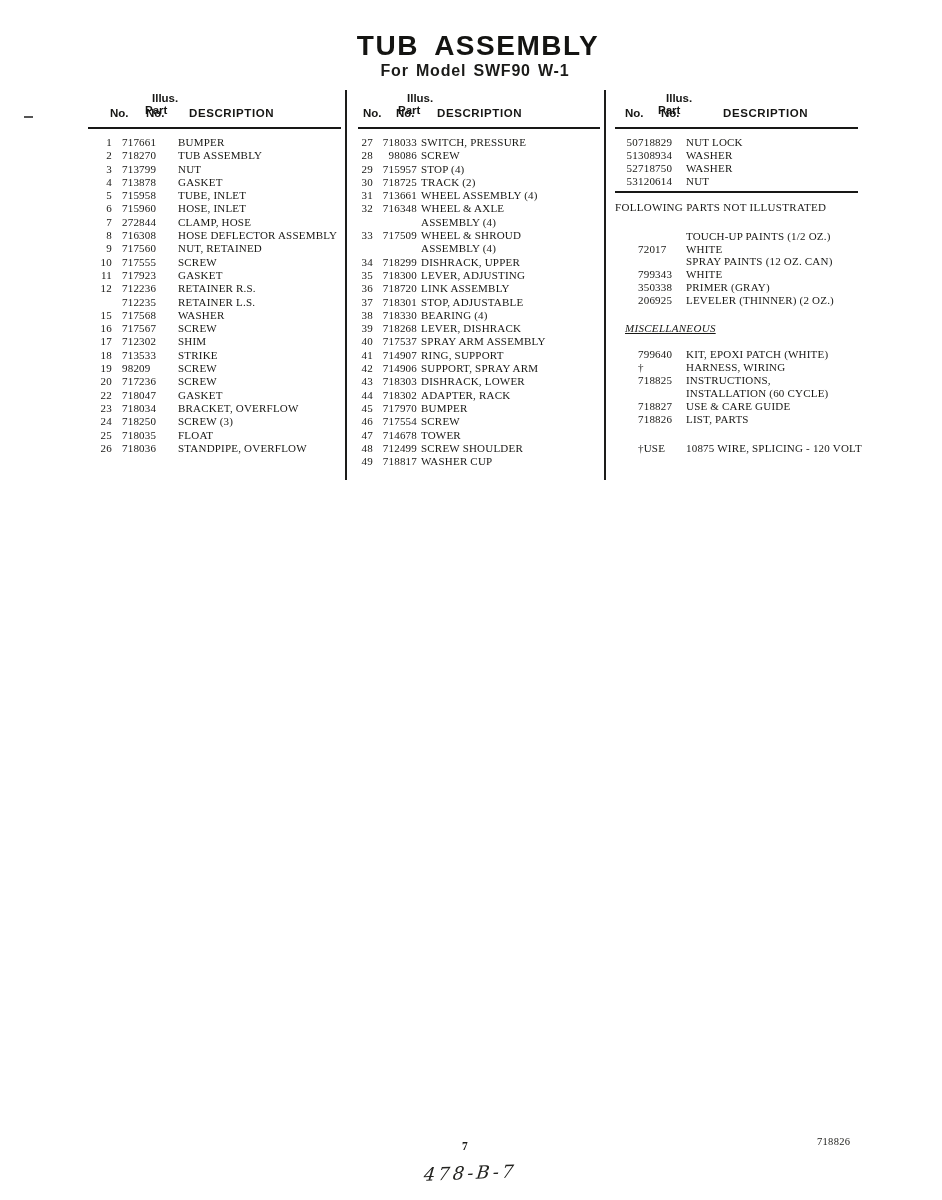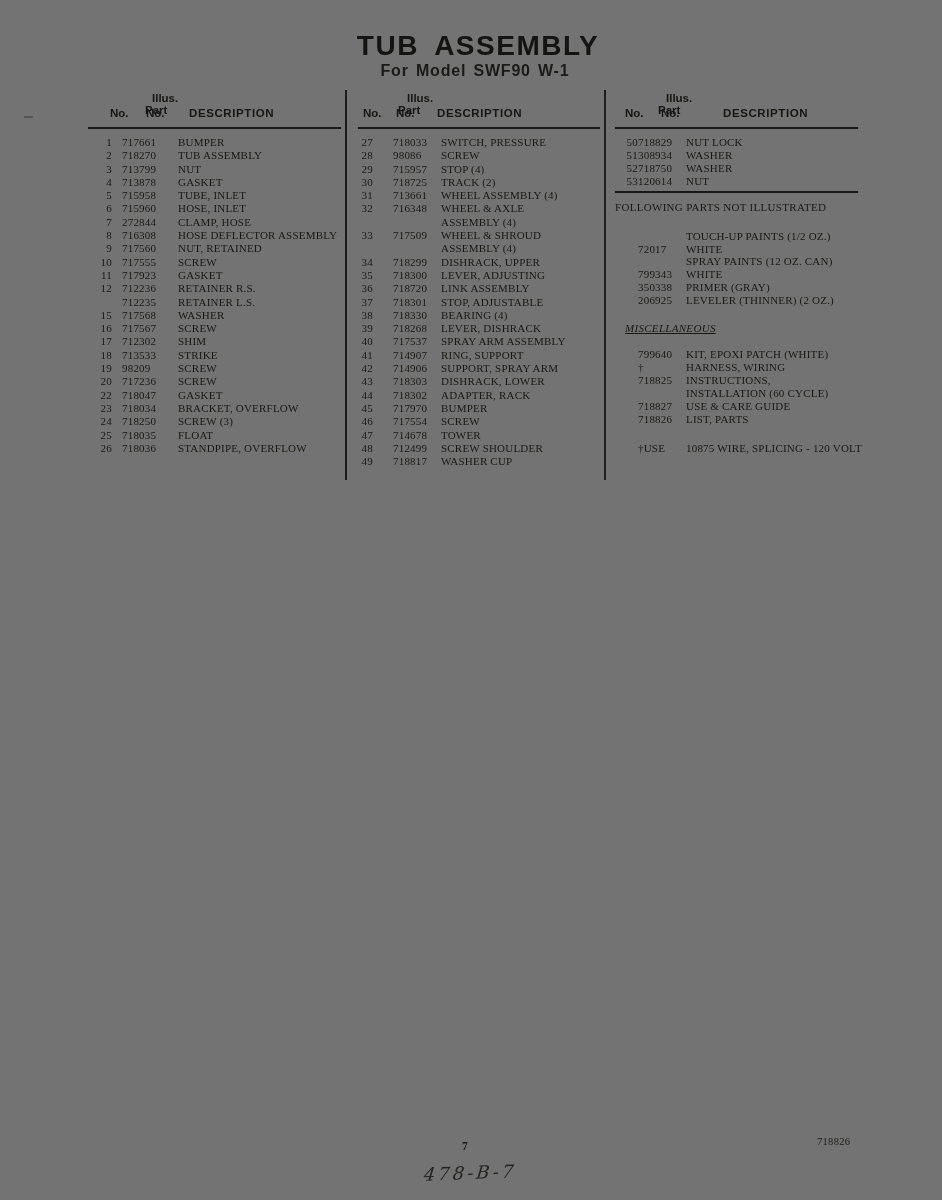--- a/index.html
+++ b/index.html
@@ -1,20 +1,20 @@
 <!DOCTYPE html>
 <html><head>
 <meta charset="utf-8">
 <style>
   html,body{margin:0;padding:0;background:#e8e8e6;}
   .page{
     position:relative;
     width:942px;height:1200px;
     margin:0 auto;
-    background:#737373;
+    background:#ffffff;
     color:#1b1b18;
     font-family:"Liberation Serif", serif;
     overflow:hidden;
   }
   
   .title{
     position:absolute;top:30px;left:0;width:956px;
     text-align:center;
     font-family:"Liberation Sans", sans-serif;
     font-weight:800;font-size:28px;letter-spacing:1.5px;word-spacing:7px;
@@ -55,21 +55,21 @@
   .c2 .headrule{width:242px;}
   .c3 .headrule{width:243px;}
   
   .rows{font-size:11px;letter-spacing:0.2px;color:#181815;}
   .prow{display:flex;line-height:13.3px;white-space:nowrap;}
   .c3 .prow{line-height:12.9px;}
   .c-illus{display:inline-block;text-align:right;flex:0 0 auto;}
   .c-part{display:inline-block;flex:0 0 auto;}
   .c-desc{display:inline-block;flex:1 1 auto;}
   .c1 .c-illus{width:24px;} .c1 .c-part{width:46px;margin-left:10px;} .c1 .c-desc{margin-left:10px;}
-  .c2 .c-illus{width:15px;} .c2 .c-part{width:44px;margin-left:20px;} .c2 .c-desc{margin-left:4px;}
+  .c2 .c-illus{width:15px;} .c2 .c-part{width:44px;margin-left:0;text-align:right;} .c2 .c-desc{margin-left:4px;}
   .c3 .c-illus{width:23px;text-align:right;} .c3 .c-part{width:44px;} .c3 .c-desc{margin-left:4px;}
   
   .rule2{height:2px;background:#181816;width:243px;margin-top:3px;}
   .section-title{
     margin-top:8px;font-size:11px;letter-spacing:0.3px;color:#181815;white-space:nowrap;
   }
   .paint-rows{margin-top:17px;}
   .misc-title{
     margin-top:15px;margin-left:10px;
     font-size:11px;letter-spacing:0.3px;color:#181815;

